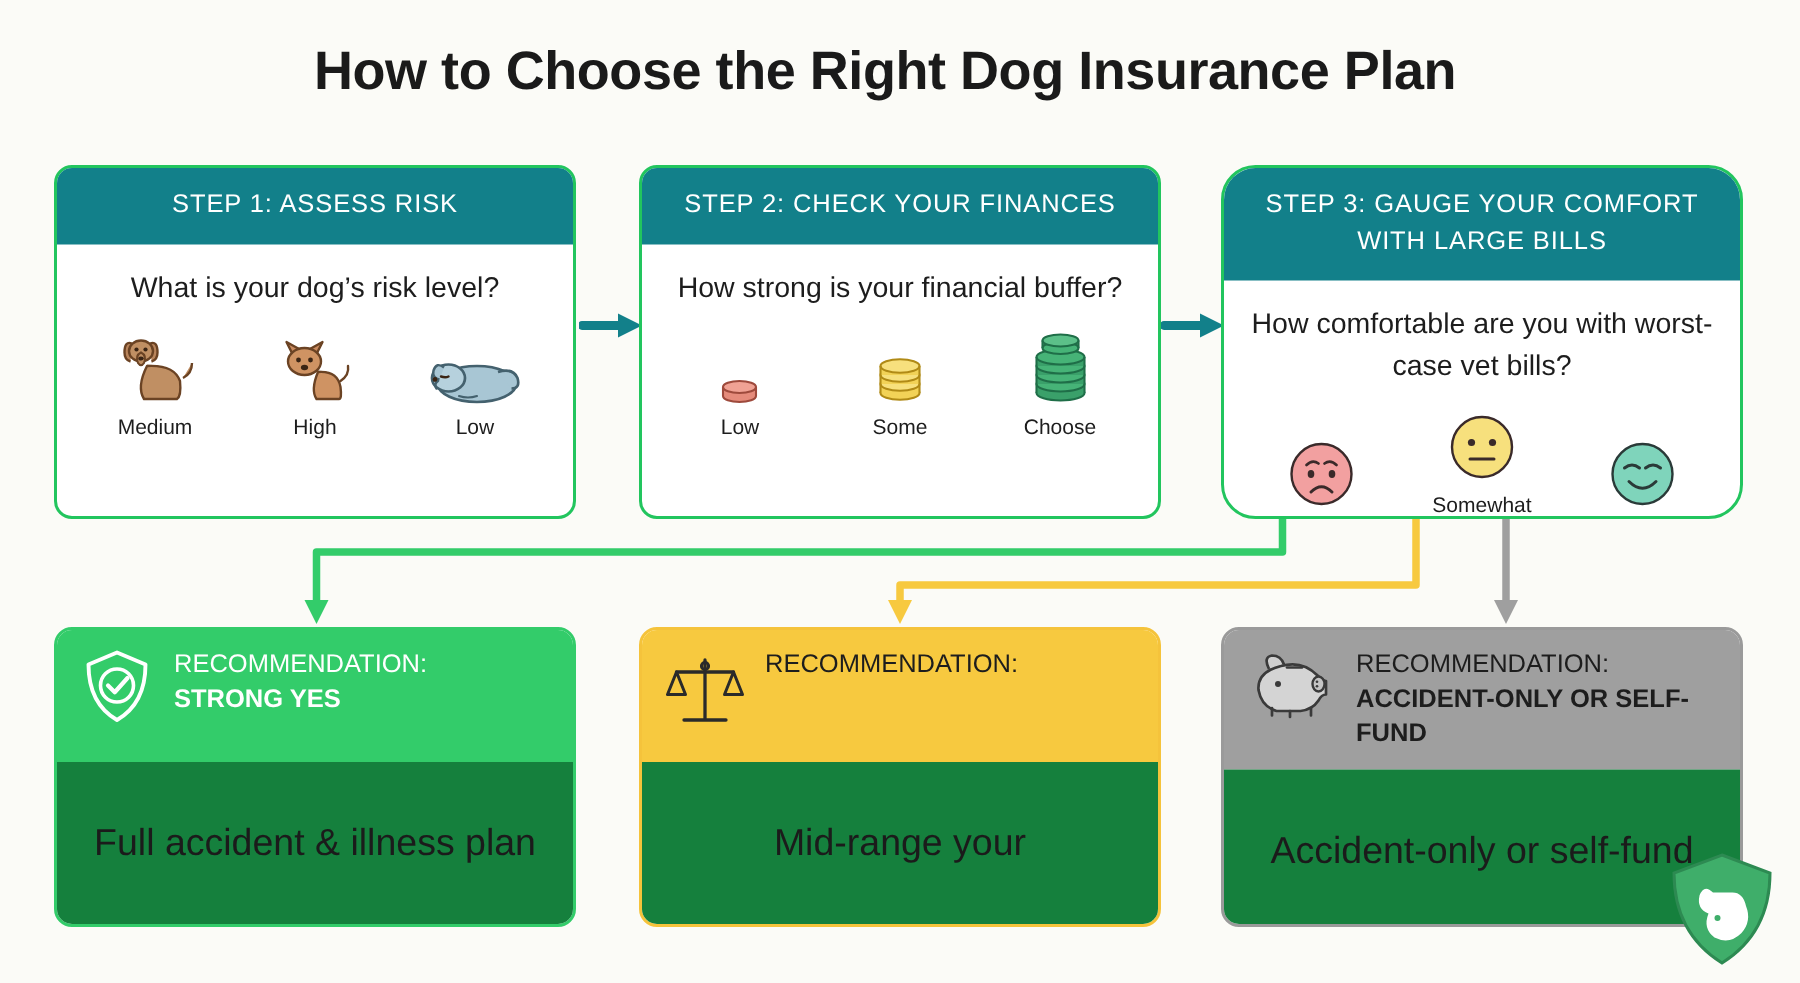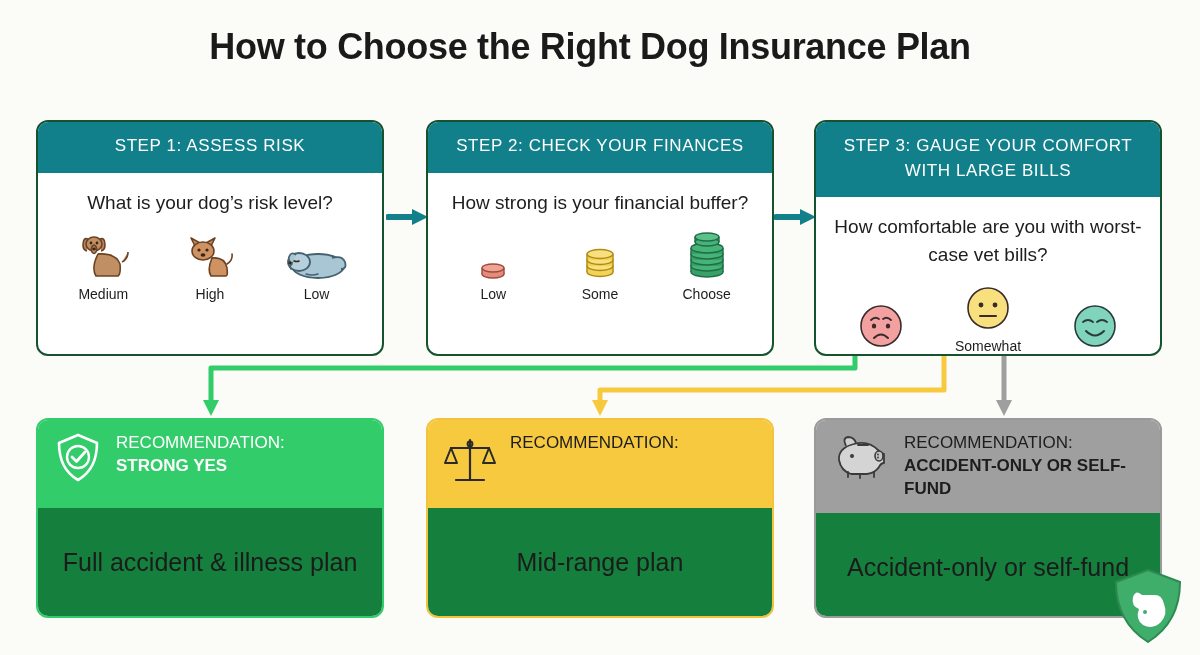--- a/index.html
+++ b/index.html
@@ -23,32 +23,32 @@
     text-align: center;
     font-size: 36px;
     font-weight: bold;
     color: #1a1a1a;
     letter-spacing: -0.3px;
   }
 
   
   .step-card {
     position: absolute;
-    top: 120px;
+    top: 110px;
     width: 348px;
     height: 236px;
-    border: 2px solid #14532d;
+    border: 2px solid #22c55e;
     border-radius: 12px;
     background: #ffffff;
     box-sizing: border-box;
     overflow: hidden;
   }
   #step-1 { left: 36px; }
   #step-2 { left: 426px; }
-  #step-3 { left: 814px; }
+  #step-3 { left: 814px; border-radius: 23px; }
 
   .step-header {
     background: #12808a;
     color: #ffffff;
     text-align: center;
     font-size: 17px;
     letter-spacing: 0.6px;
     padding: 12px 12px 14px 12px;
     line-height: 1.45;
     box-sizing: border-box;
@@ -373,21 +373,21 @@
         <path d="M7 16 L45 16" fill="none" stroke="#2a2a2a" stroke-width="2.2" stroke-linecap="round"></path>
         <circle cx="26" cy="12" r="2.4" fill="none" stroke="#2a2a2a" stroke-width="2"></circle>
         <path d="M7 16 L1 31 L13 31 Z" fill="none" stroke="#2a2a2a" stroke-width="2" stroke-linejoin="round"></path>
         <path d="M45 16 L39 31 L51 31 Z" fill="none" stroke="#2a2a2a" stroke-width="2" stroke-linejoin="round"></path>
       </svg>
     </span>
     <span class="result-head-text">
       <span class="lead">RECOMMENDATION:</span>
     </span>
   </div>
-  <div class="result-body">Mid-range plan</div>
+  <div class="result-body">Mid-range your</div>
 </div>
 
 <div class="result-card" id="result-3">
   <div class="result-header">
     <span>
       <svg width="58" height="48" viewBox="0 0 58 48">
         <path d="M14 14 q-4 -8 2 -9 q6 0 8 6" fill="#cfcfcf" stroke="#3a3a3a" stroke-width="1.8" stroke-linejoin="round"></path>
         <path d="M22 12 q14 -4 24 6 q4 4 6 4 l0 9 q-3 0 -5 4 q-4 6 -12 7 l-16 0 q-10 -3 -12 -14 q-1 -12 15 -16 Z" fill="#d4d4d4" stroke="#3a3a3a" stroke-width="1.8" stroke-linejoin="round"></path>
         <circle cx="20" cy="24" r="2" fill="#3a3a3a"></circle>
         <ellipse cx="47" cy="24" rx="4" ry="5" fill="#c4c4c4" stroke="#3a3a3a" stroke-width="1.6"></ellipse>

